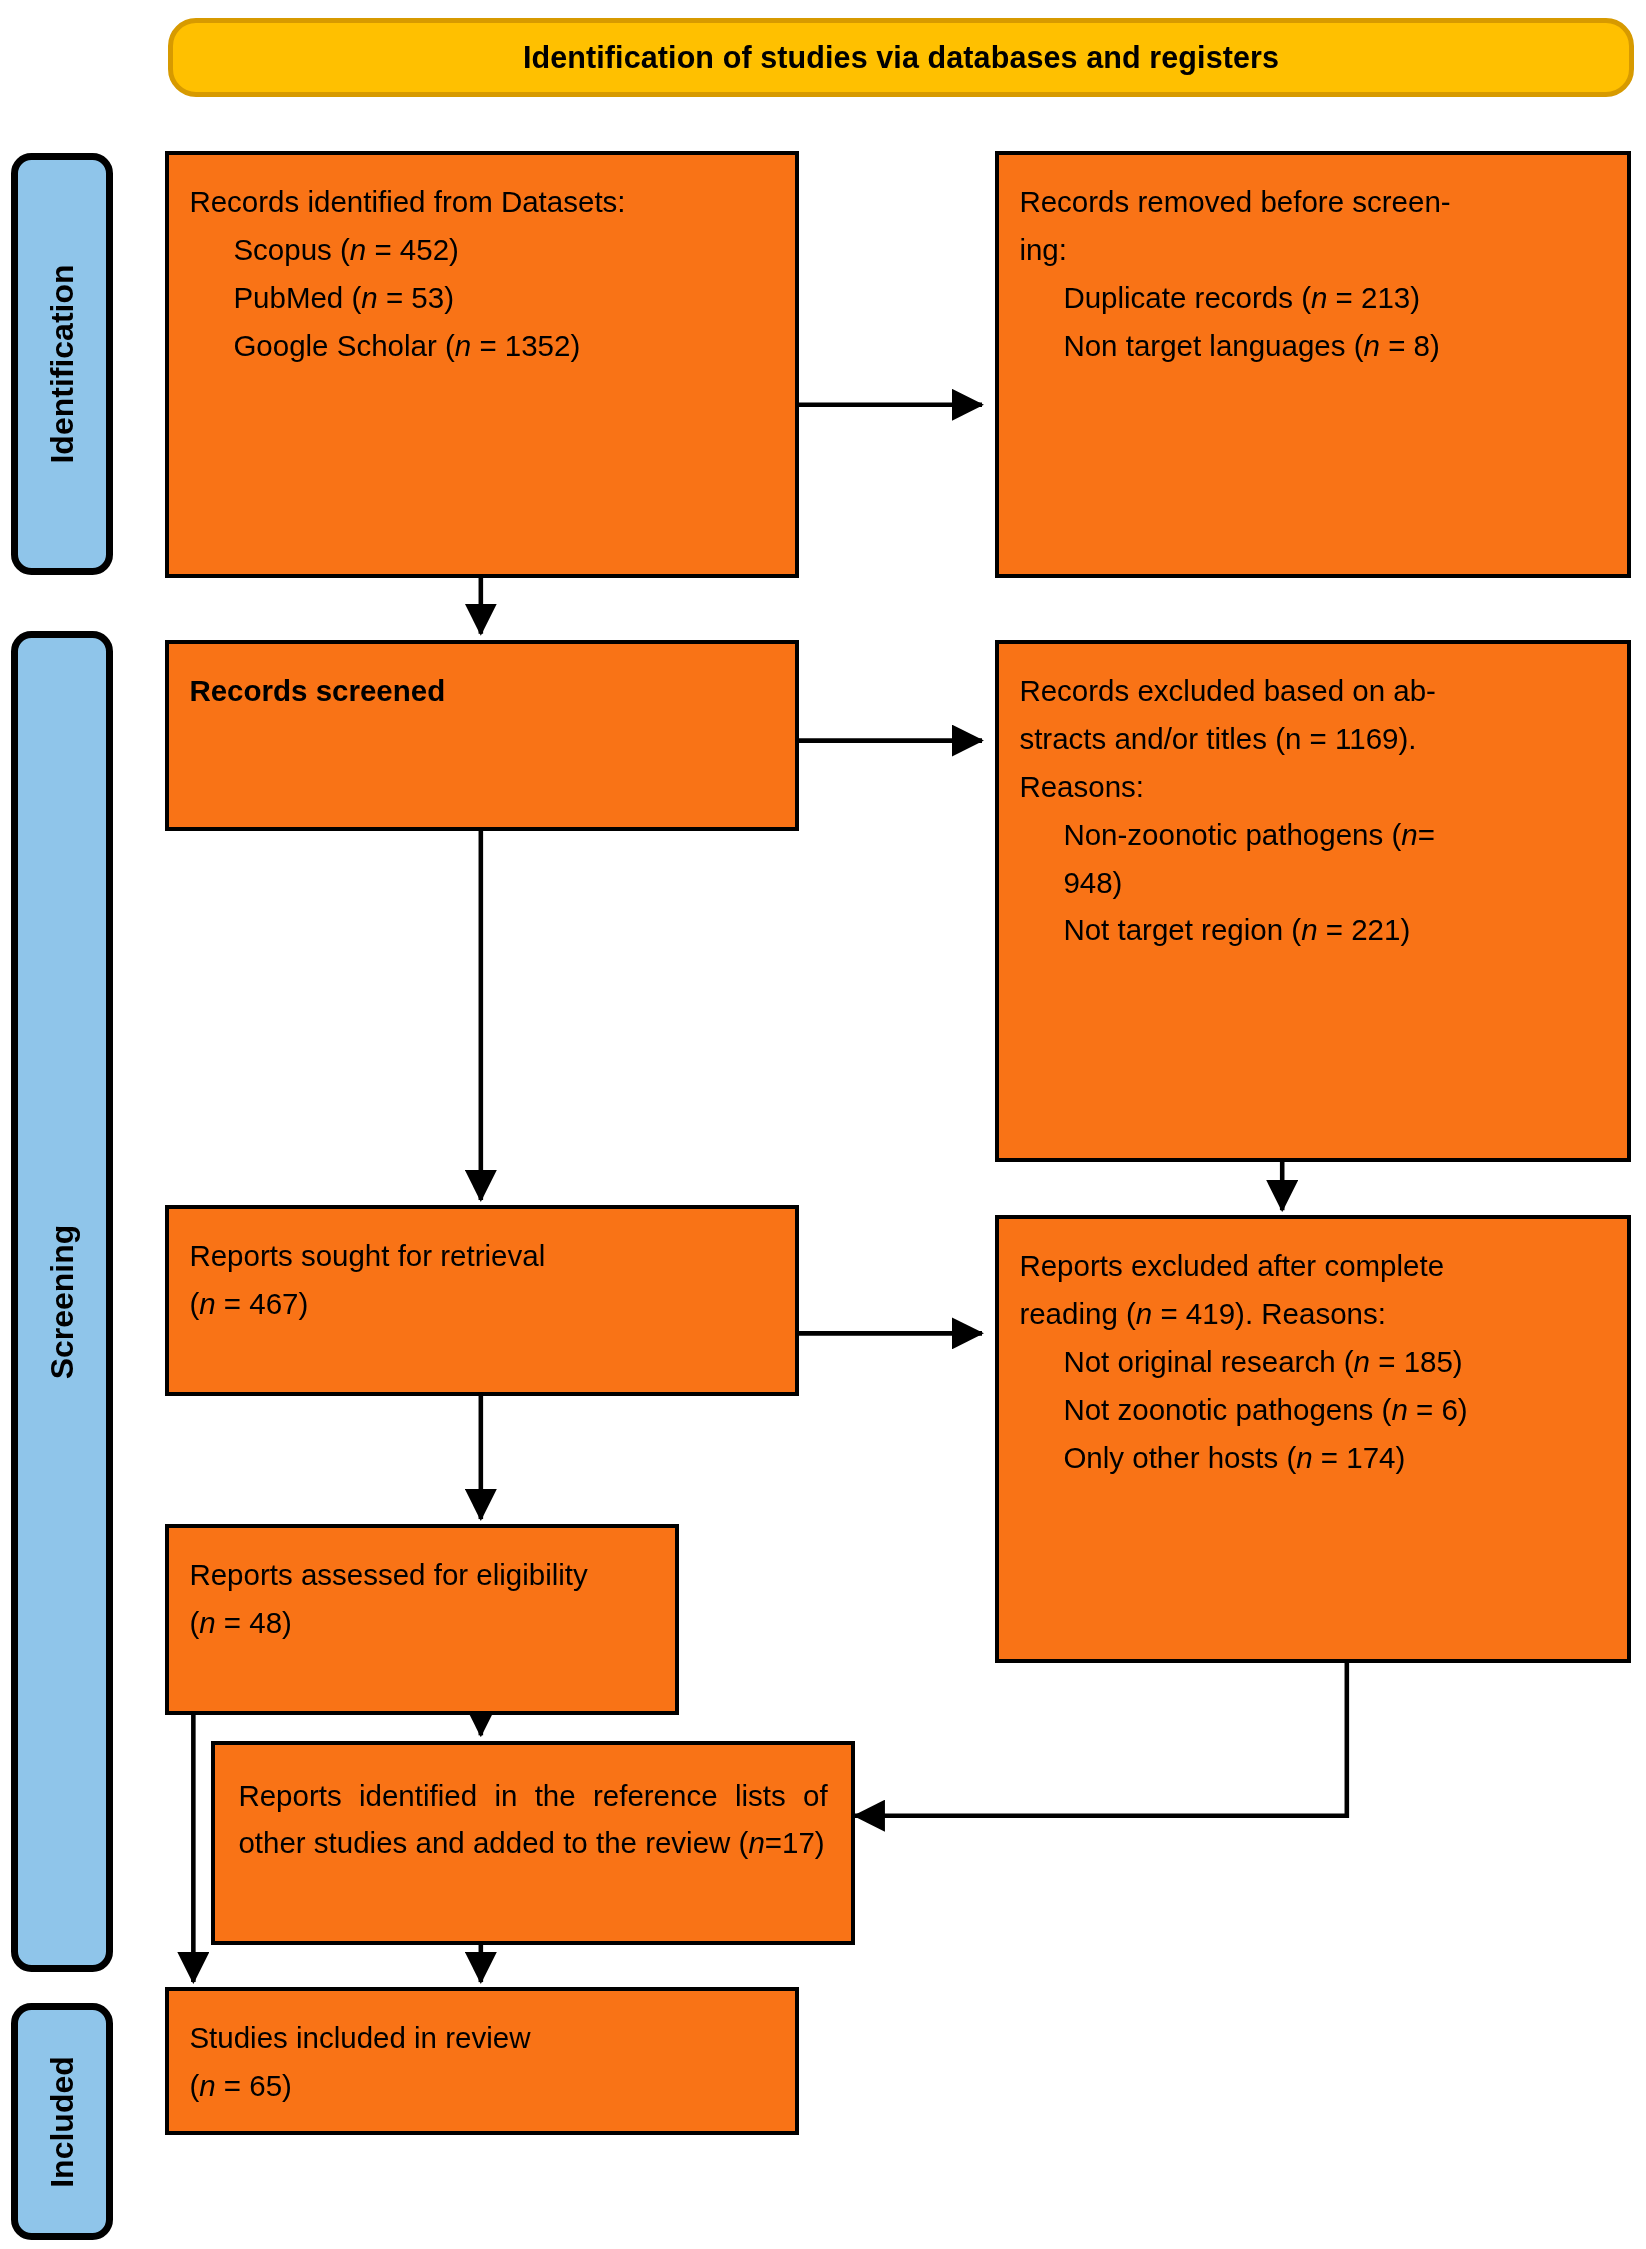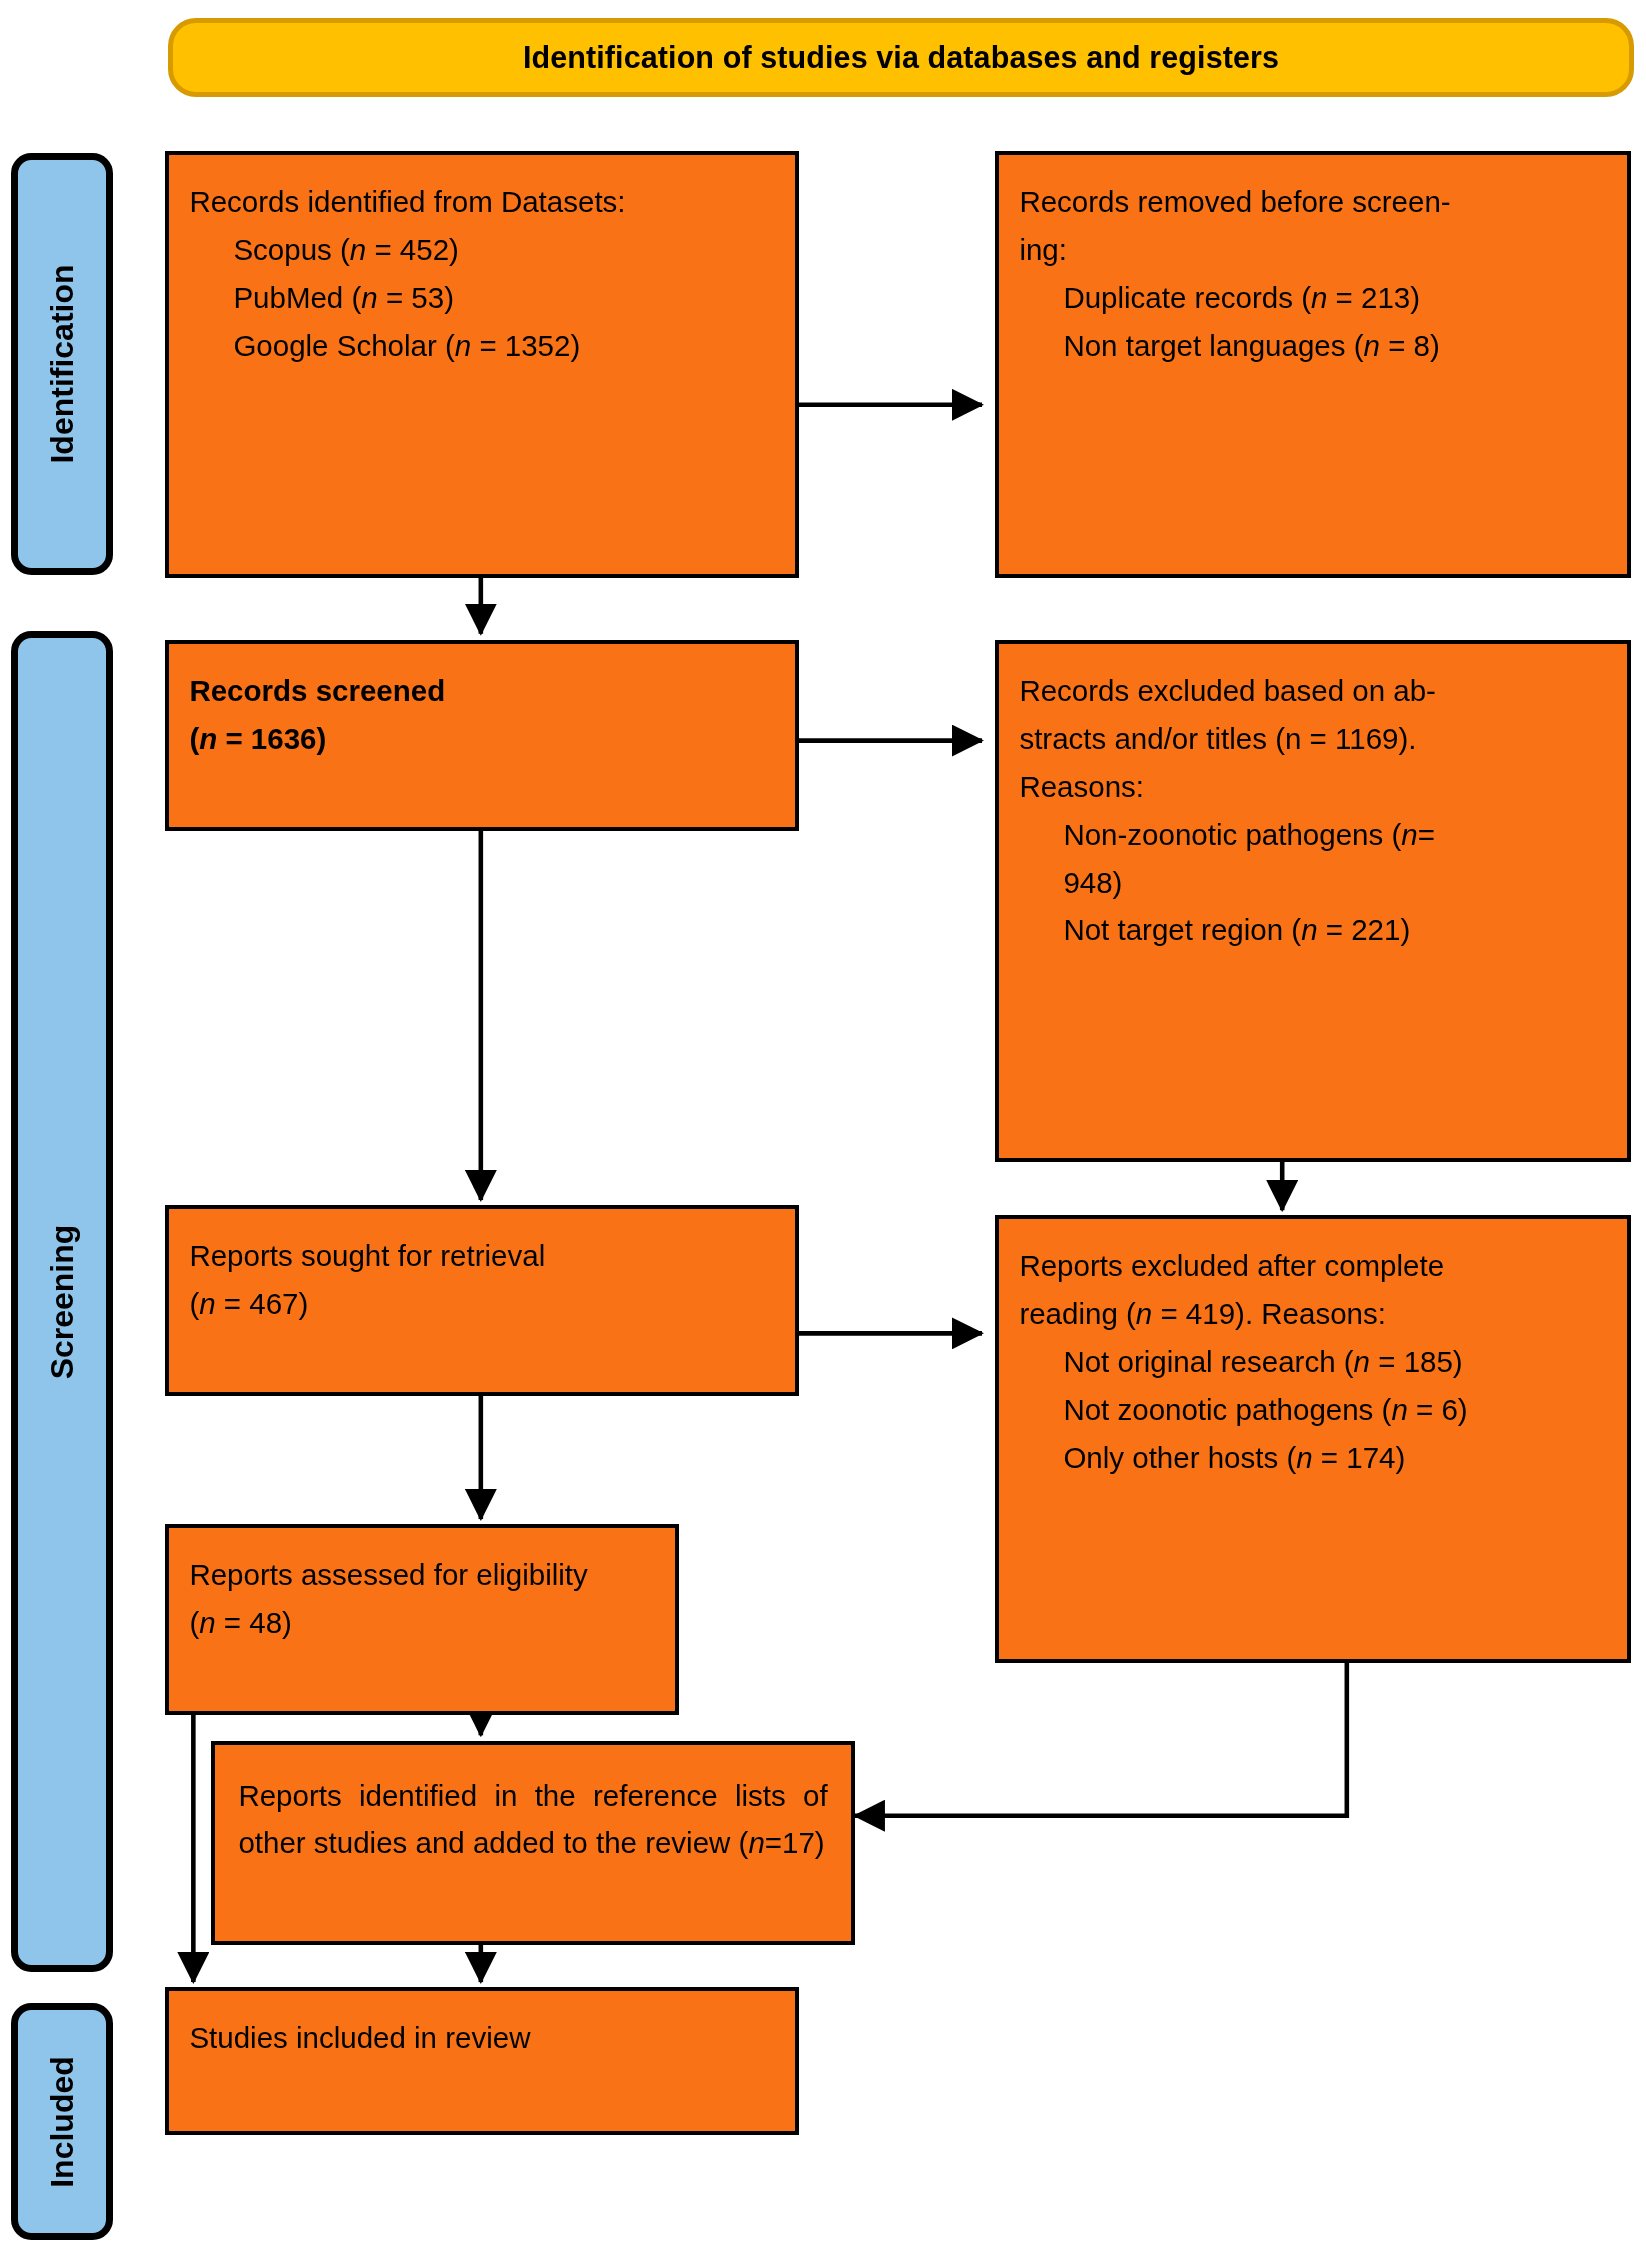--- a/index.html
+++ b/index.html
@@ -122,21 +122,20 @@
 
   <div class="box" style="left:995px;top:151px;width:636px;height:427px;">
     <div class="line">Records removed before screen-</div>
     <div class="line">ing:</div>
     <div class="line indent"><span>Duplicate records (</span><span class="it">n</span><span> = 213)</span></div>
     <div class="line indent"><span>Non target languages (</span><span class="it">n</span><span> = 8)</span></div>
   </div>
 
   <div class="box" style="left:165px;top:640px;width:634px;height:191px;font-weight:bold;">
     <div class="line">Records screened</div>
-    <div class="line"><span>(</span><span class="it">n</span><span> = 1636)</span></div>
   </div>
 
   <div class="box" style="left:995px;top:640px;width:636px;height:522px;">
     <div class="line">Records excluded based on ab-</div>
     <div class="line">stracts and/or titles (n = 1169).</div>
     <div class="line">Reasons:</div>
     <div class="line indent"><span>Non-zoonotic pathogens (</span><span class="it">n</span><span>=</span></div>
     <div class="line indent">948)</div>
     <div class="line indent"><span>Not target region (</span><span class="it">n</span><span> = 221)</span></div>
   </div>
@@ -158,16 +157,17 @@
     <div class="line">Reports assessed for eligibility</div>
     <div class="line"><span>(</span><span class="it">n</span><span> = 48)</span></div>
   </div>
 
   <div class="box justify" style="left:211px;top:1741px;width:644px;height:204px;padding:26.5px 23.4px 15.3px 23.4px;">
     <div class="line"><span>Reports identified in the reference lists of other studies and added to the review (</span><span class="it">n</span><span>=17)</span></div>
   </div>
 
   <div class="box" style="left:165px;top:1987px;width:634px;height:148px;">
     <div class="line">Studies included in review</div>
+    <div class="line"><span>(</span><span class="it">n</span><span> = 65)</span></div>
   </div>
 
 </div>
 
 
 </body></html>

